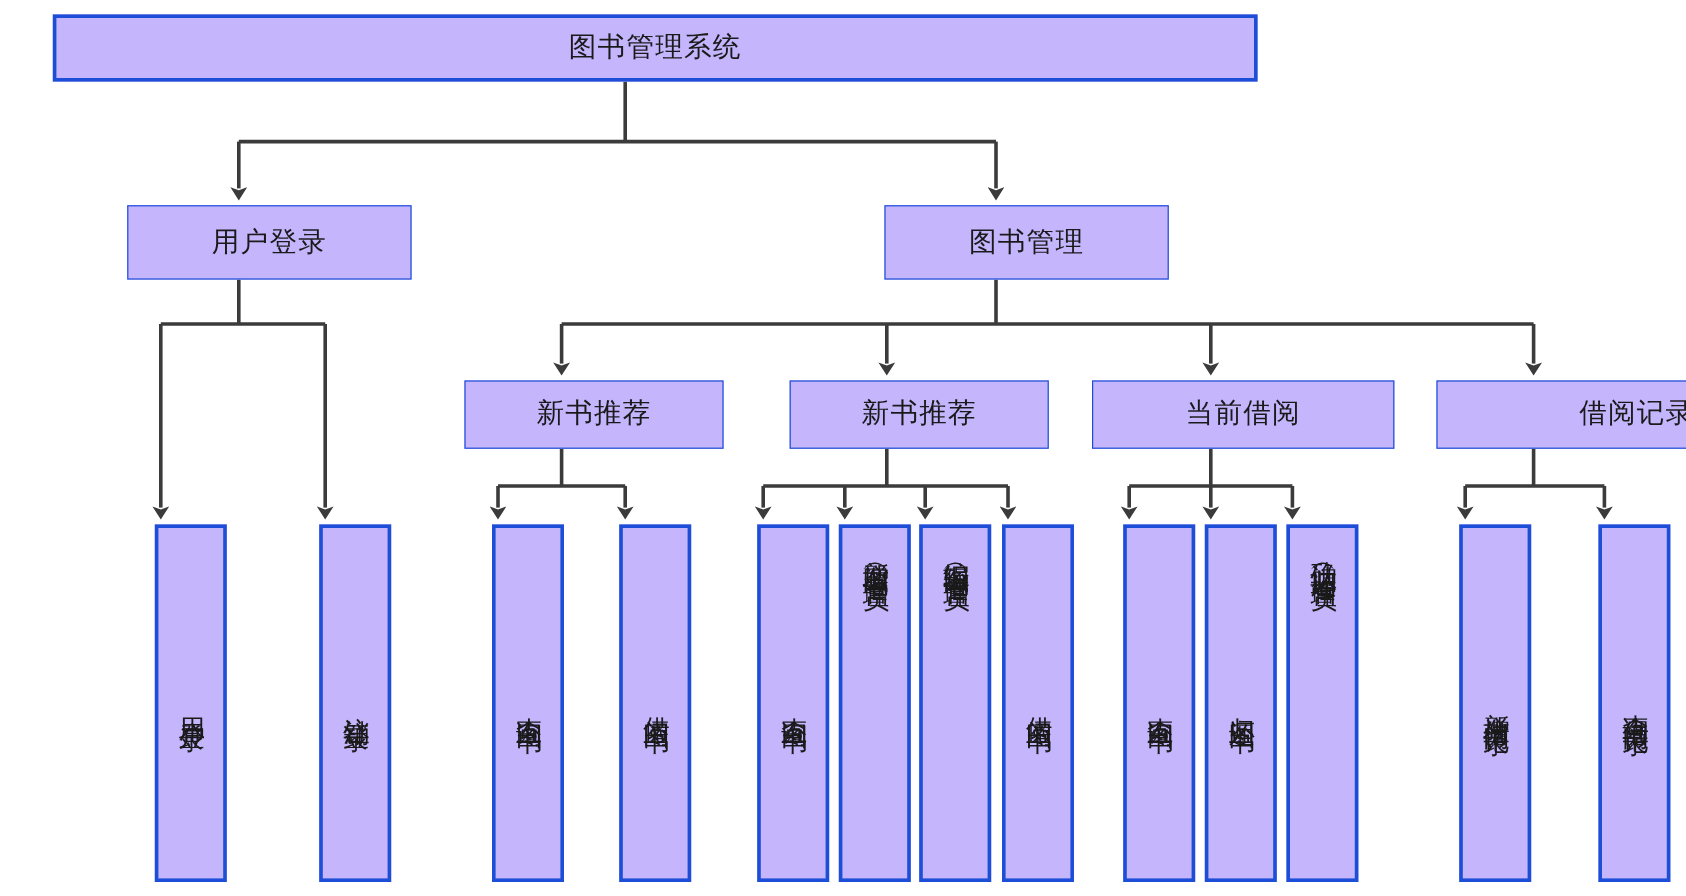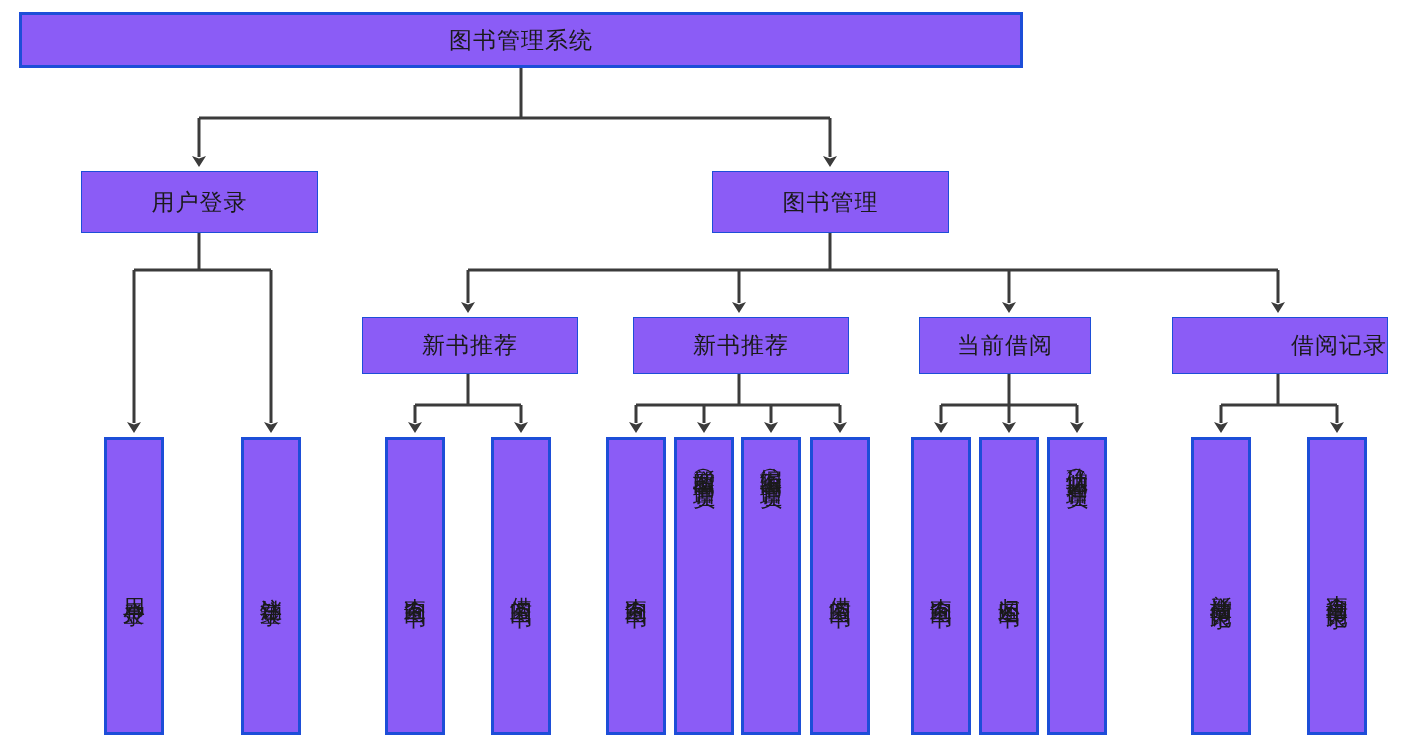--- a/index.html
+++ b/index.html
@@ -21,26 +21,27 @@
     position: absolute;
     left: 0;
     top: 0;
     width: 1405px;
     height: 747px;
     pointer-events: none;
   }
   .node {
     position: absolute;
     box-sizing: border-box;
-    background: #8b5cf6;
+    background: #c4b5fd;
     border: 1px solid #1d4ed8;
     display: flex;
     align-items: center;
     justify-content: center;
     color: #1a1a1a;
+    margin-left: 25px;
   }
   .node.root {
     border-width: 3px;
   }
   .node-label {
     font-size: 23px;
     line-height: 1.15;
     letter-spacing: 1px;
     white-space: nowrap;
   }
@@ -143,21 +144,21 @@
   <div class="node" style="left:712px; top:171px; width:237px; height:62px;">
     <span class="node-label">图书管理</span>
   </div>
 
   <div class="node" style="left:362px; top:317px; width:216px; height:57px;">
     <span class="node-label">新书推荐</span>
   </div>
   <div class="node" style="left:633px; top:317px; width:216px; height:57px;">
     <span class="node-label">新书推荐</span>
   </div>
-  <div class="node" style="left:919px; top:317px; width:172px; height:57px;">
+  <div class="node" style="left:885px; top:317px; width:252px; height:57px;">
     <span class="node-label">当前借阅</span>
   </div>
   <div class="node" style="left:1172px; top:317px; width:216px; height:57px;justify-content:flex-end;">
     <span class="node-label">借阅记录</span>
   </div>
 
   <div class="node leaf short-text" style="left:104px; top:437px; width:60px; height:298px;">
     <span class="node-label">用户登录</span>
   </div>
   <div class="node leaf short-text" style="left:241px; top:437px; width:60px; height:298px;">

